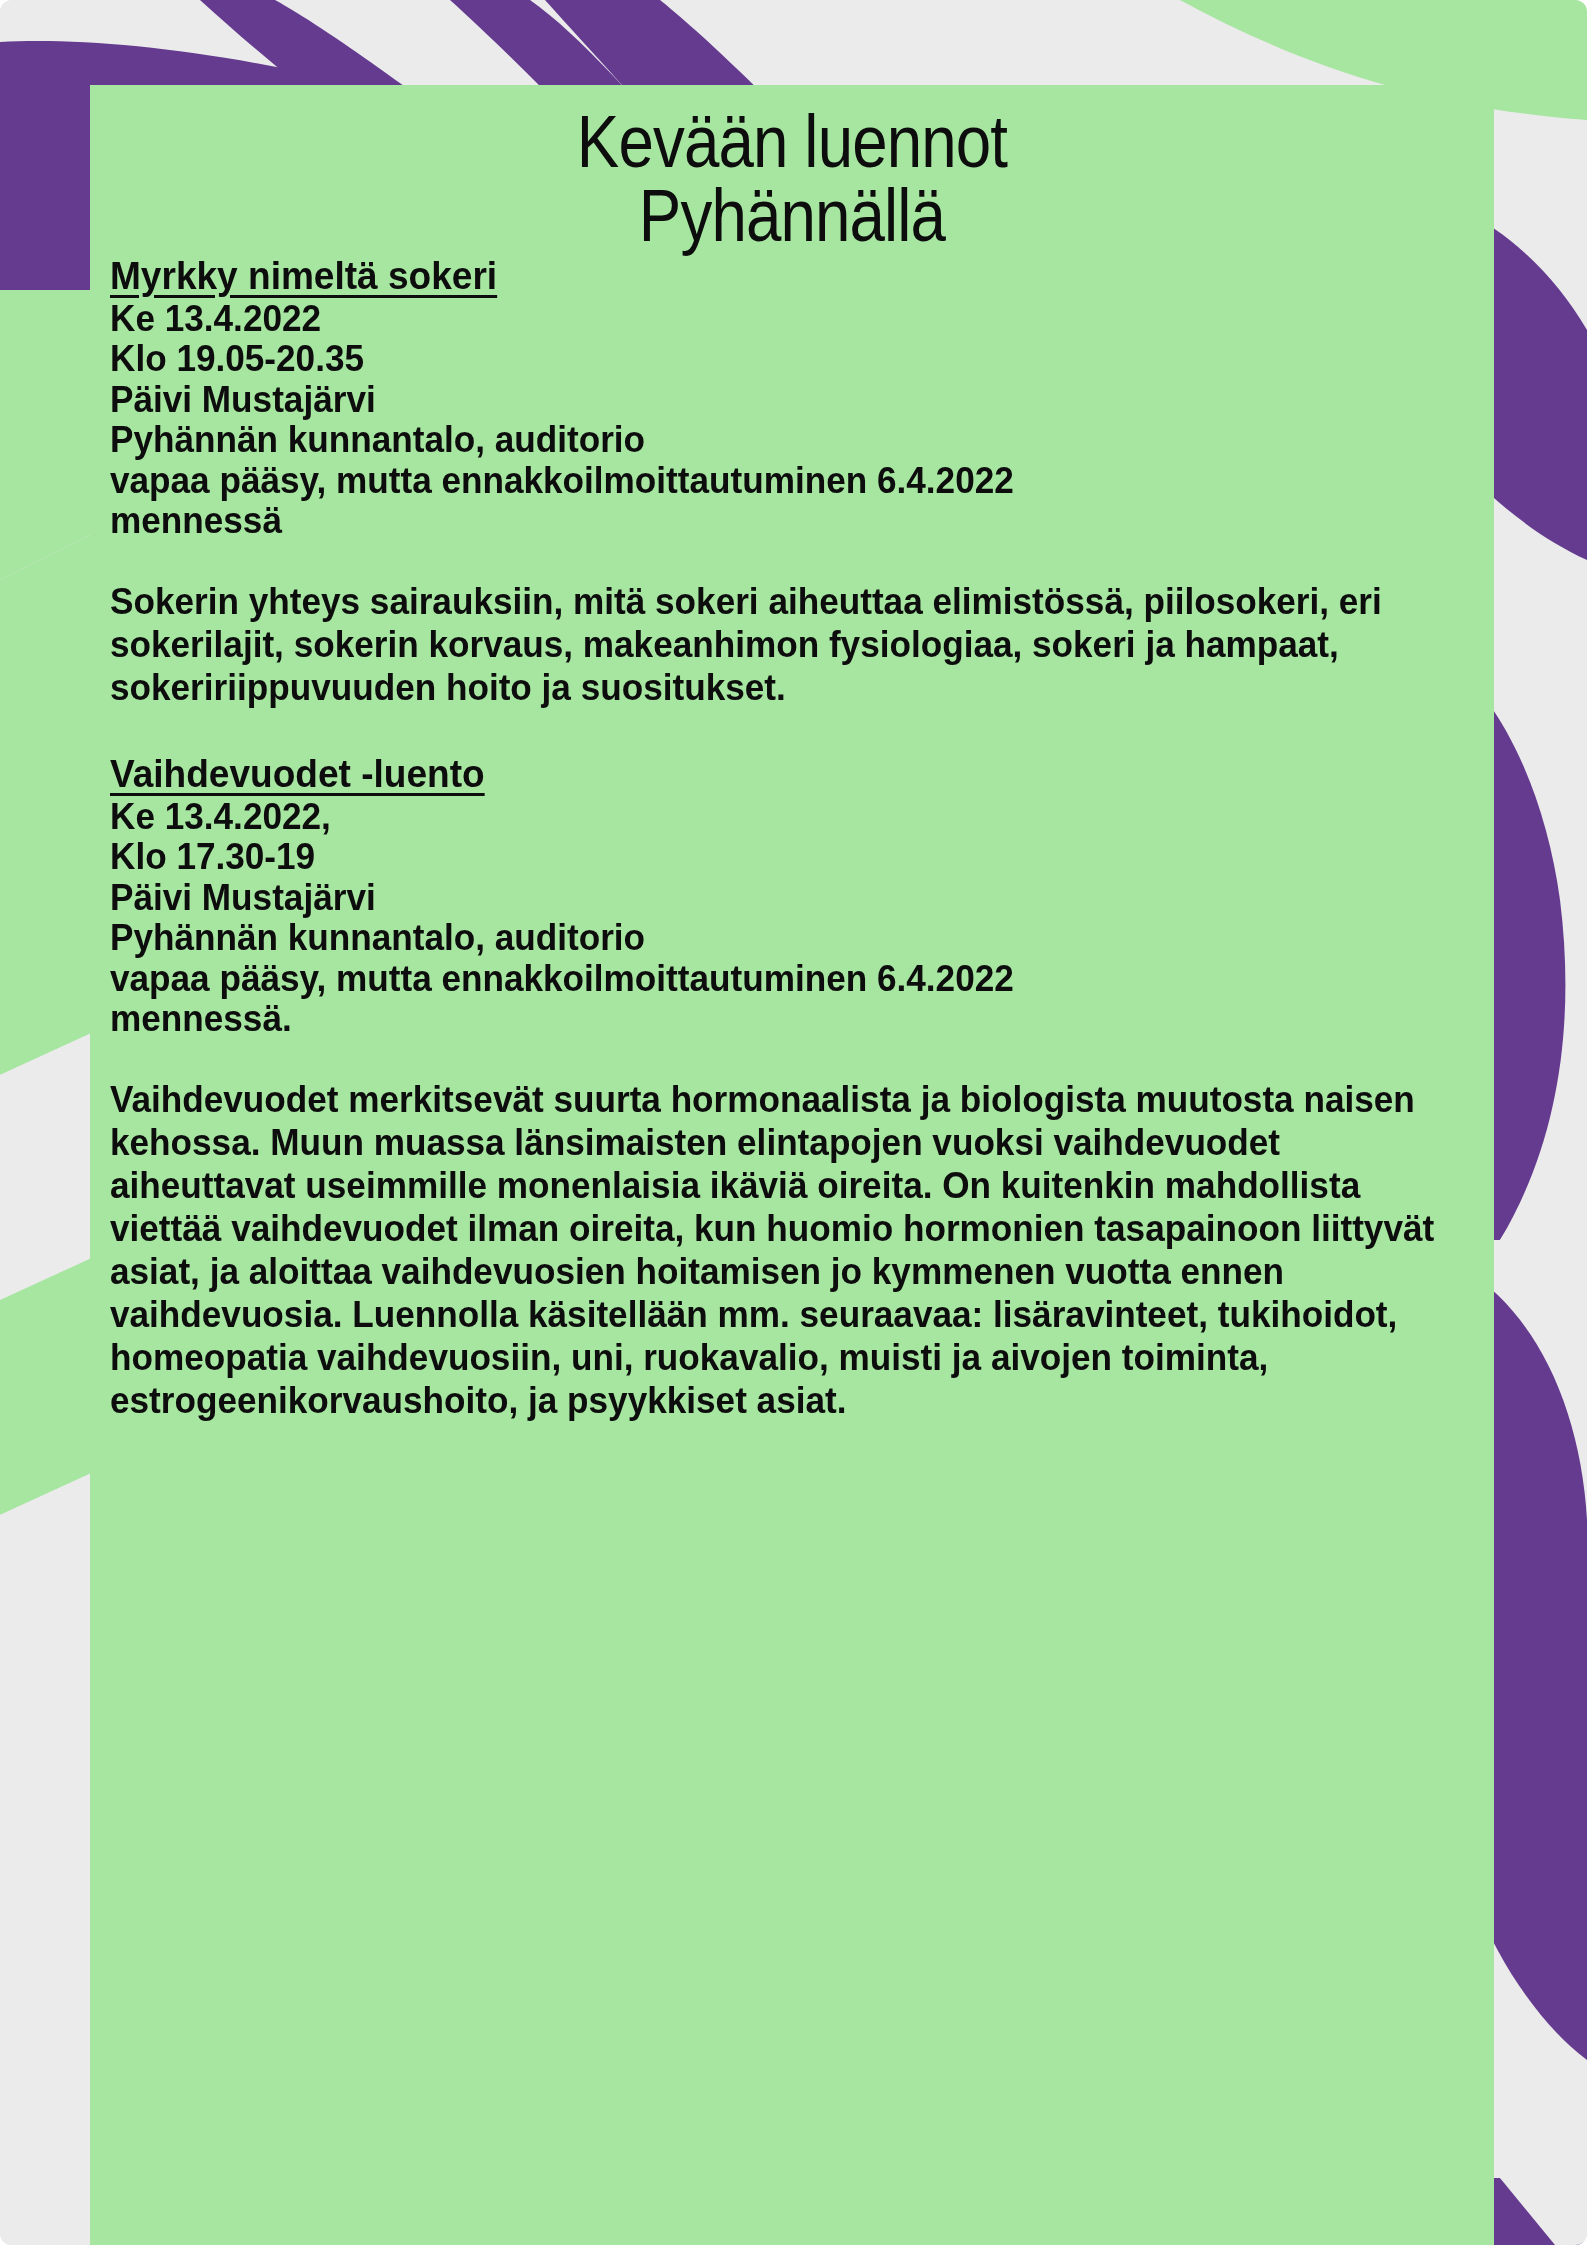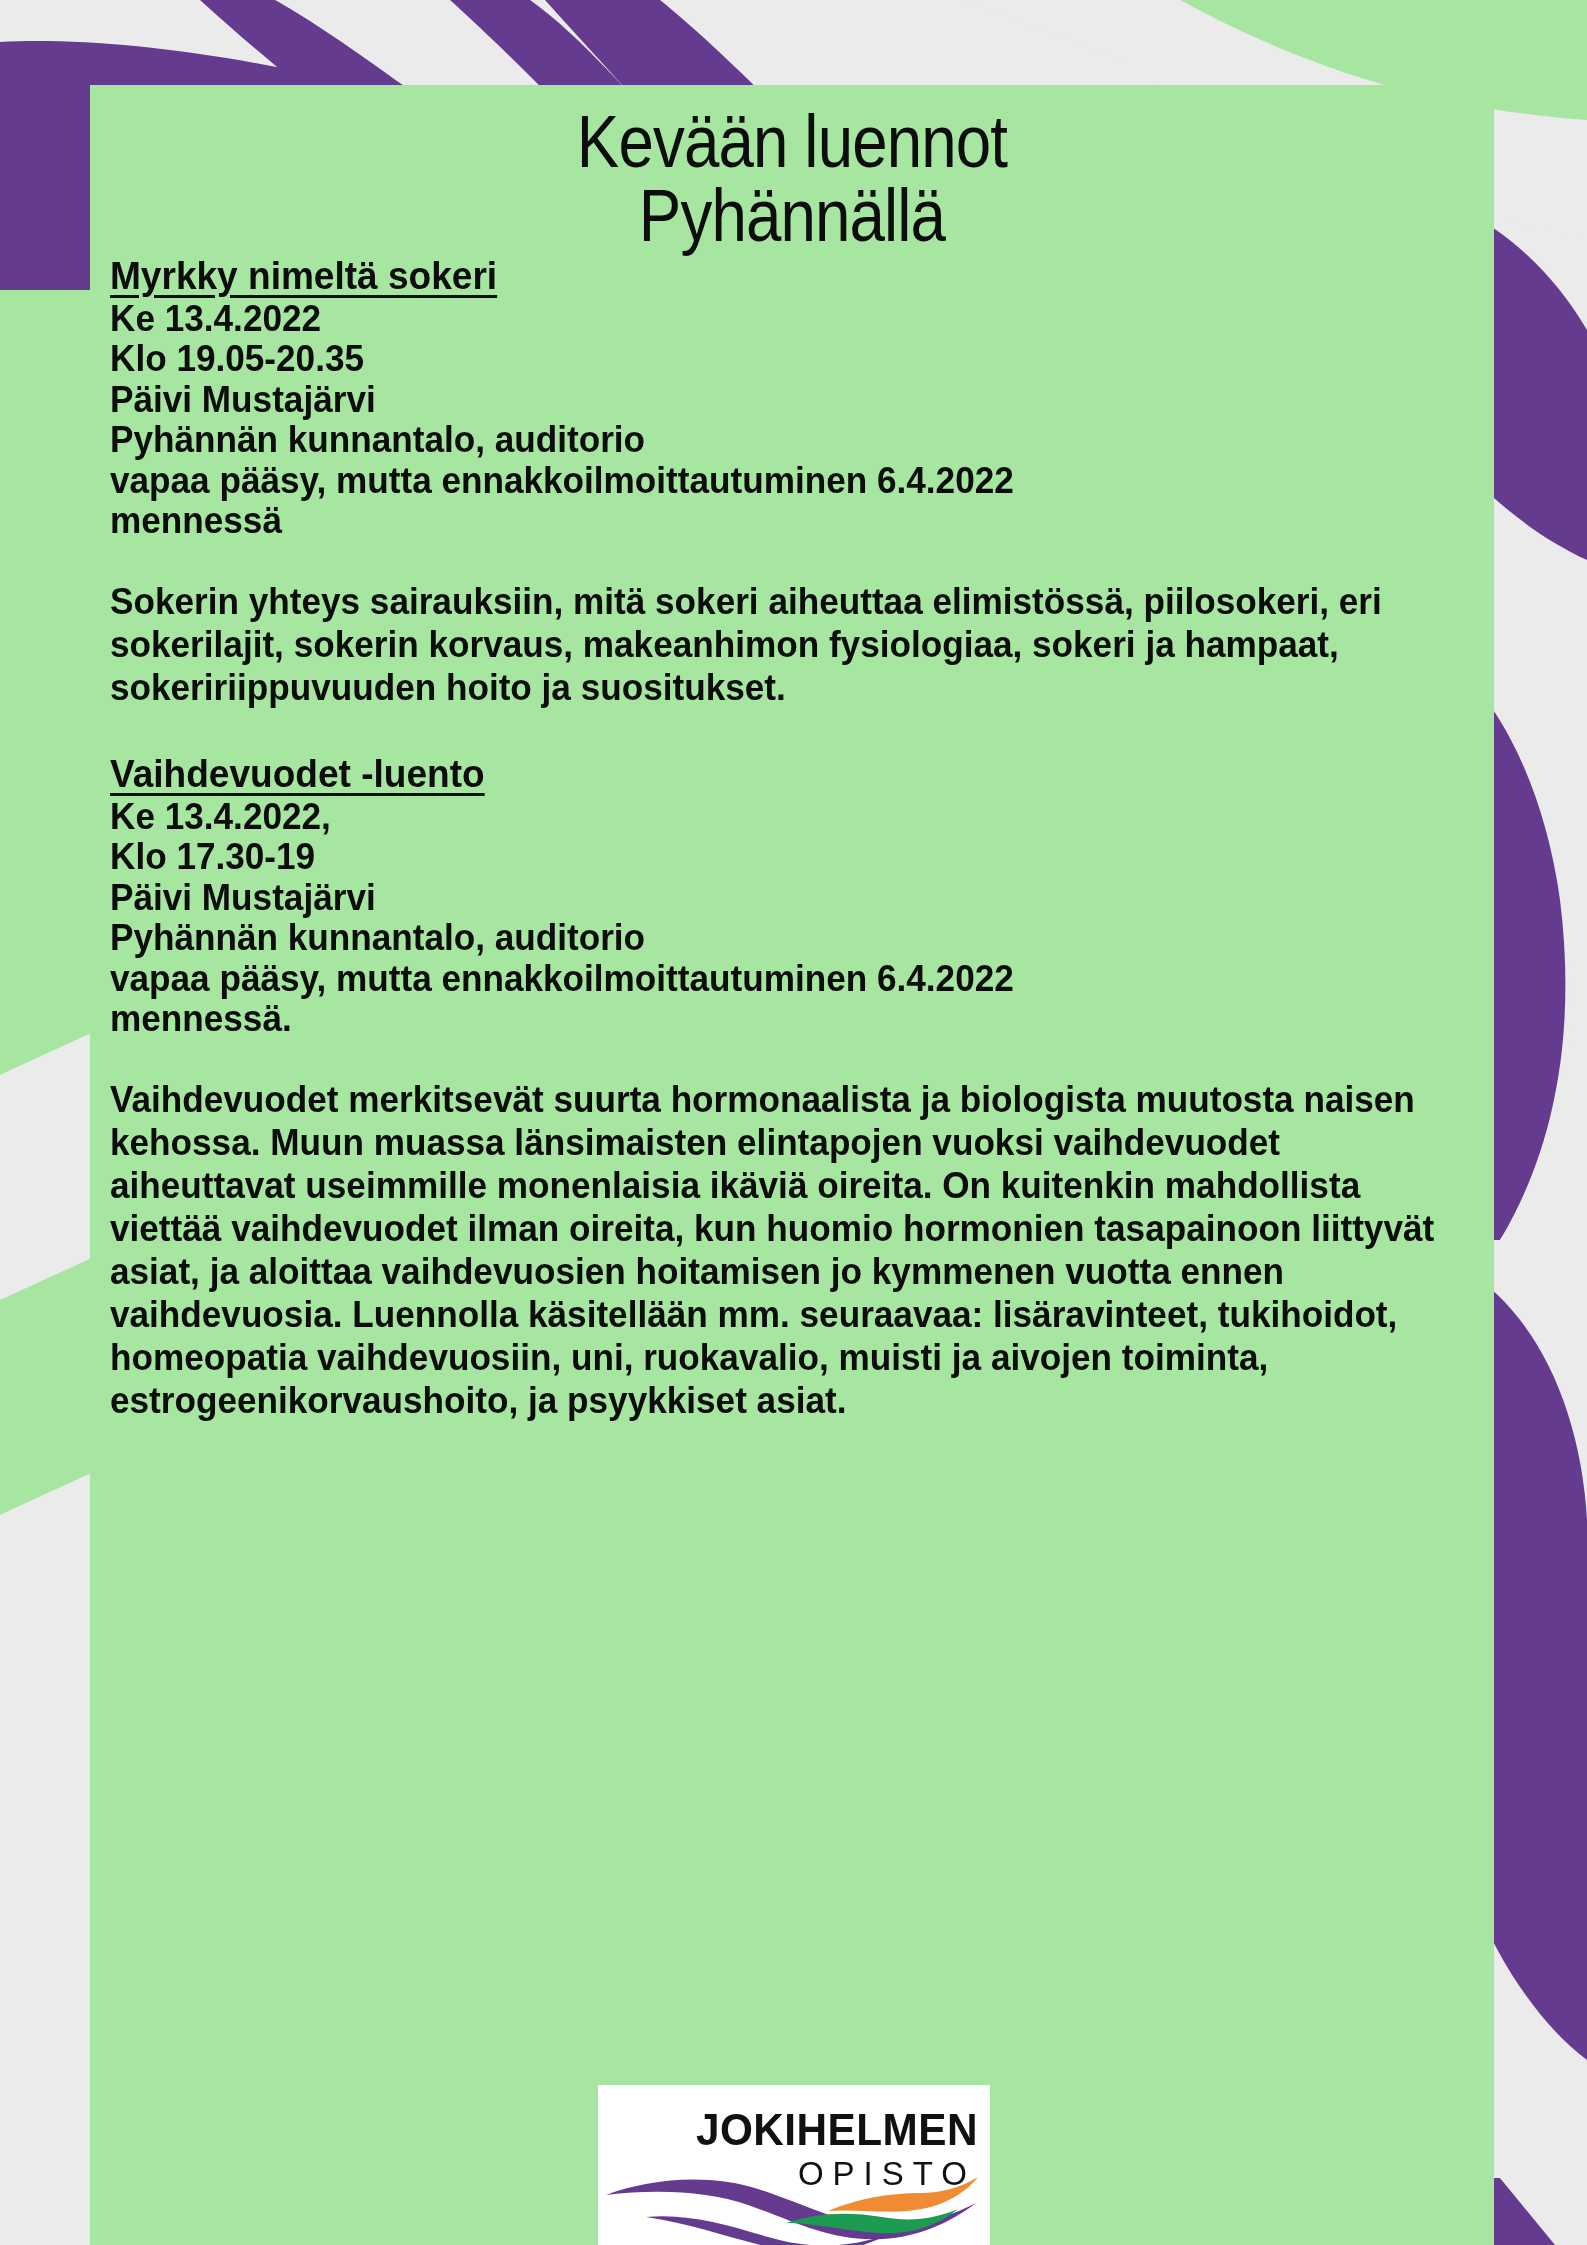--- a/index.html
+++ b/index.html
@@ -7,20 +7,21 @@
     padding: 0;
     background: #ffffff;
   }
   #poster {
     position: relative;
     width: 1587px;
     height: 2245px;
     overflow: hidden;
     background: #EBEBEB;
     font-family: "Liberation Sans", sans-serif;
+    border-radius: 12px;
   }
   #bg-svg {
     position: absolute;
     left: 0;
     top: 0;
     width: 1587px;
     height: 2245px;
     display: block;
   }
   #green-panel {
@@ -205,24 +206,14 @@
         <div class="meta-line">Pyhännän kunnantalo, auditorio</div>
         <div class="meta-line">vapaa pääsy, mutta ennakkoilmoittautuminen 6.4.2022</div>
         <div class="meta-line">mennessä.</div>
         <div class="gap-sm"></div>
         <div class="para">Vaihdevuodet merkitsevät suurta hormonaalista ja biologista muutosta naisen kehossa. Muun muassa länsimaisten elintapojen vuoksi vaihdevuodet aiheuttavat useimmille monenlaisia ikäviä oireita. On kuitenkin mahdollista viettää vaihdevuodet ilman oireita, kun huomio hormonien tasapainoon liittyvät asiat, ja aloittaa vaihdevuosien hoitamisen jo kymmenen vuotta ennen vaihdevuosia. Luennolla käsitellään mm. seuraavaa: lisäravinteet, tukihoidot, homeopatia vaihdevuosiin, uni, ruokavalio, muisti ja aivojen toiminta, estrogeenikorvaushoito, ja psyykkiset asiat.</div>
       </div>
 
     </div>
   </div>
 
-  <div id="logo">
-    <div id="logo-word">JOKIHELMEN</div>
-    <div id="logo-sub">OPISTO</div>
-    <svg id="logo-swoosh" viewBox="0 0 392 78" xmlns="http://www.w3.org/2000/svg">
-      <path fill="#653B8F" d="M8,22 C50,6 110,0 160,16 C215,34 250,56 300,52 C330,50 355,42 378,30 C352,50 320,64 285,66 C232,69 196,48 150,32 C110,18 58,16 8,22 Z"></path>
-      <path fill="#653B8F" d="M48,44 C90,40 130,52 170,64 C210,76 252,76 292,60 C262,78 220,84 180,76 C140,68 100,52 48,44 Z"></path>
-      <path fill="#1E9B52" d="M188,50 C218,40 250,38 284,44 C312,49 336,46 360,36 C338,54 310,62 280,60 C248,58 218,50 188,50 Z"></path>
-      <path fill="#F08A33" d="M230,38 C258,26 290,20 322,20 C344,20 364,14 380,4 C362,26 336,36 308,38 C280,40 254,36 230,38 Z"></path>
-    </svg>
-  </div>
 
 </div>
 
 </body></html>

